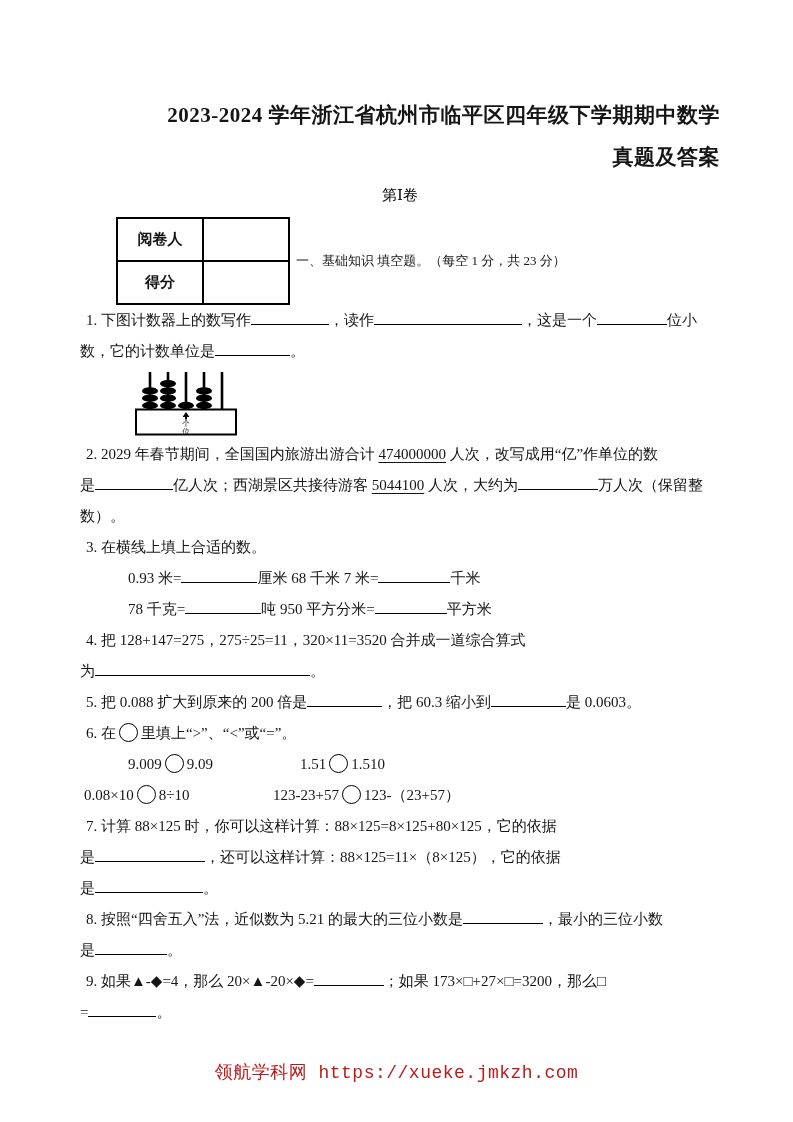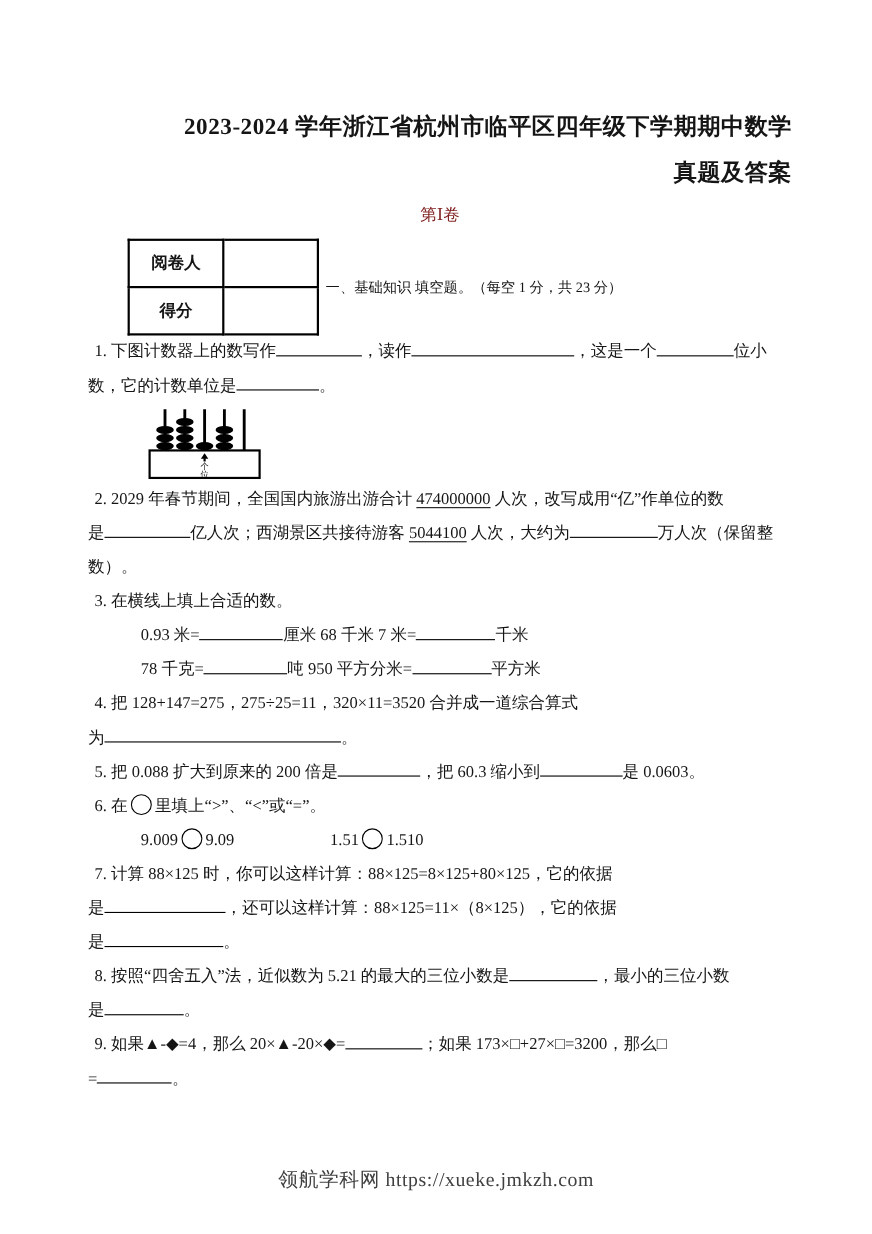--- a/index.html
+++ b/index.html
@@ -6,21 +6,21 @@
   body {
     width:793px; height:1122px;
     background:#ffffff;
     font-family:"Liberation Serif","DejaVu Serif",serif;
     color:#151515;
     position:relative;
     overflow:hidden;
   }
   .content { position:absolute; left:80px; top:94px; width:640px; }
   .title-line { text-align:right; font-weight:bold; font-size:21px; line-height:42px; letter-spacing:0.5px; }
-  .volume { text-align:center; font-size:15px; margin-top:8px; color:#7f1d1d; }
+  .volume { text-align:center; font-size:15px; margin-top:8px; color:#000000; }
 
   .header-row { display:flex; align-items:center; margin-top:12px; margin-left:36px; }
   table.score { border-collapse:collapse; }
   table.score td { border:2px solid #000; font-weight:bold; font-size:15px; text-align:center; padding:4px; }
   td.lbl { width:76px; height:33px; }
   td.empty { width:76px; }
   .sec-heading { font-weight:normal; font-size:13px; margin-left:6px; white-space:nowrap; }
 
   .line { position:relative; height:31px; line-height:31px; font-size:15px; white-space:nowrap; }
   .qs  { padding-left:6px; }
@@ -30,22 +30,22 @@
   .blank { display:inline-block; border-bottom:1px solid #000; height:13px; vertical-align:baseline; }
   .u { text-decoration:underline; text-underline-offset:3px;text-align:right; }
   .circle { display:inline-block; width:17px; height:17px; border:1.5px solid #000; border-radius:50%; vertical-align:-4px; margin:0 3px; background:#fff; }
   .col2 { position:absolute; top:0; }
 
   .abacus-wrap { height:68px; padding-left:54px; margin:2px 0 2px; }
 
   .footer {
     position:absolute; left:0; top:1060px; width:100%;
     text-align:center;
-    font-family:Liberation Serif, serif;
-    font-size:18px; color:#404040; letter-spacing:0.5px;
+    font-family:Liberation Mono, monospace;
+    font-size:18px; color:#b91c1c; letter-spacing:0.5px;
   }
 </style>
 </head>
 <body>
 
 <div class="content">
 
   <div class="title-line">2023-2024 学年浙江省杭州市临平区四年级下学期期中数学</div>
   <div class="title-line">真题及答案</div>
   <div class="volume">第Ⅰ卷</div>
@@ -137,20 +137,24 @@
     <span>5. 把 0.088 扩大到原来的 200 倍是</span><span class="blank" style="width:75px"></span><span>，把 60.3 缩小到</span><span class="blank" style="width:75px"></span><span>是 0.0603。</span>
   </div>
 
   <div class="line qs">
     <span>6. 在</span><span class="circle"></span><span>里填上“&gt;”、“&lt;”或“=”。</span>
   </div>
   <div class="line ind">
     <span>9.009</span><span class="circle"></span><span>9.09</span>
     <span class="col2" style="left:220px"><span>1.51</span><span class="circle"></span><span>1.510</span></span>
   </div>
+  <div class="line ind4">
+    <span>0.08×10</span><span class="circle"></span><span>8÷10</span>
+    <span class="col2" style="left:193px"><span>123-23+57</span><span class="circle"></span><span>123-（23+57）</span></span>
+  </div>
 
   <div class="line qs">
     <span>7. 计算 88×125 时，你可以这样计算：88×125=8×125+80×125，它的依据</span>
   </div>
   <div class="line">
     <span>是</span><span class="blank" style="width:110px"></span><span>，还可以这样计算：88×125=11×（8×125），它的依据</span>
   </div>
   <div class="line">
     <span>是</span><span class="blank" style="width:108px"></span><span>。</span>
   </div>

